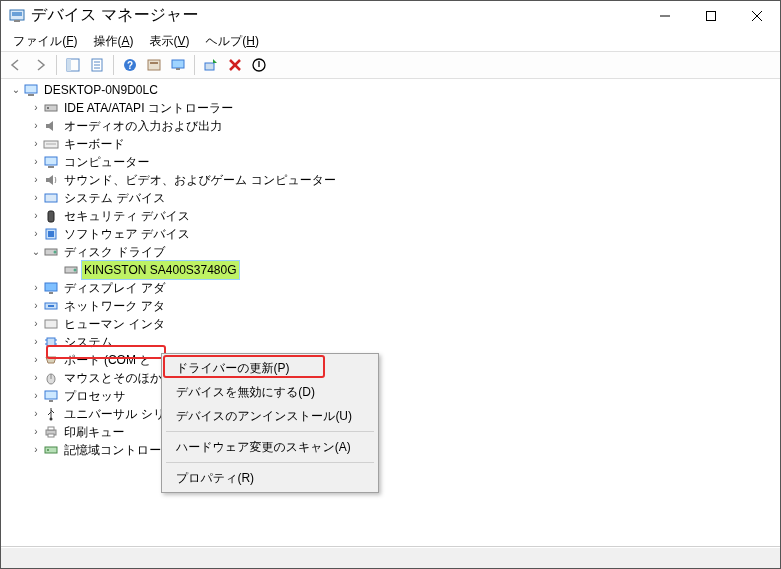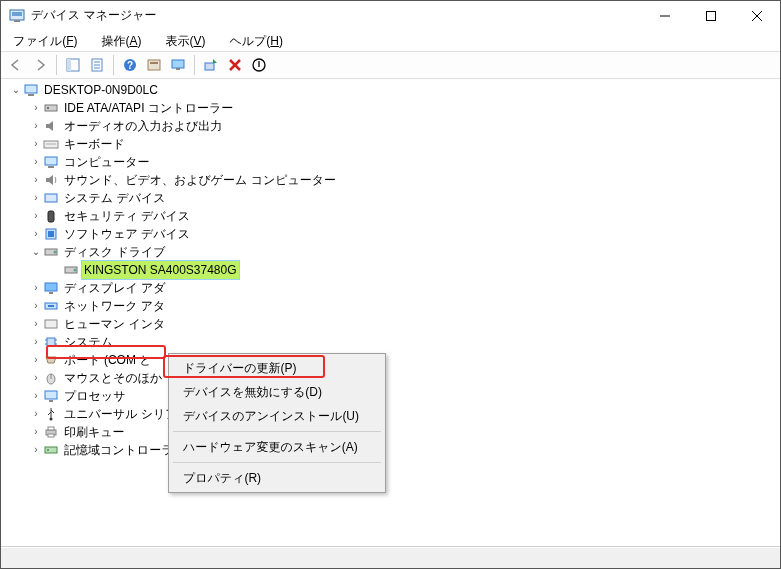--- a/index.html
+++ b/index.html
@@ -1,22 +1,22 @@
 <!DOCTYPE html>
 <html><head>
 <meta charset="utf-8">
 <style>
 * { box-sizing: border-box; margin: 0; padding: 0; }
 body { font-family: "Yu Gothic UI", "Meiryo", sans-serif; font-size: 12px; background: #fff; width: 781px; height: 569px; border: 1px solid #555; overflow: hidden; display: flex; flex-direction: column; }
 .titlebar { height: 30px; display: flex; align-items: center; padding: 0 0 0 8px; border-bottom: 1px solid #fff; }
 .titlebar .app-icon { width: 16px; height: 16px; margin-right: 6px; }
-.titlebar .title { flex: 1; font-size: 12px; }
+.titlebar .title { flex: 1; font-size: 16px; }
 .titlebar .win-controls { display: flex; height: 100%; }
 .titlebar .win-btn { width: 46px; display: flex; align-items: center; justify-content: center; }
-.menubar { height: 20px; display: flex; align-items: center; padding: 0 6px; gap: 12px; }
+.menubar { height: 20px; display: flex; align-items: center; padding: 0 6px; gap: 4px; }
 .menubar .menu-item { padding: 1px 6px; }
 .menubar .menu-item .accel { text-decoration: underline; }
 .toolbar { height: 28px; border-top: 1px solid #e0e0e0; border-bottom: 1px solid #e0e0e0; display: flex; align-items: center; padding: 0 4px; gap: 2px; background: #fdfdfd; }
 .toolbar .tb-btn { width: 22px; height: 22px; display: flex; align-items: center; justify-content: center; }
 .toolbar .sep { width: 1px; height: 20px; background: #d0d0d0; margin: 0 3px; }
 .content { flex: 1; display: flex; flex-direction: column; position: relative; }
 .tree-pane { flex: 1; overflow: auto; padding: 2px 0 0 6px; background: #fff; position: relative; }
 .tree-node { display: flex; align-items: center; height: 18px; line-height: 18px; padding-left: 2px; white-space: nowrap; }
 .tree-node .expander { width: 14px; text-align: center; font-size: 10px; color: #555; user-select: none; cursor: default; }
 .tree-node .node-icon { width: 16px; height: 16px; margin: 0 3px 0 0; display: inline-flex; align-items: center; justify-content: center; }
@@ -349,21 +349,21 @@
               <rect x="2" y="5" width="12" height="6" fill="#b8e0b8" stroke="#4a8a4a"></rect>
               <circle cx="5" cy="8" r="1" fill="#4a8a4a"></circle>
             </svg>
           </span>
           <span class="label">記憶域コントローラー</span>
         </div>
     </div>
 
     <div class="highlight-box hl1"></div>
 
-    <div class="context-menu" style="z-index:10;margin-left:7px;">
+    <div class="context-menu" style="z-index:10;">
       <div class="ctx-item">
           <span>ドライバーの更新(P)</span>
         </div>
       <div class="ctx-item">
           <span>デバイスを無効にする(D)</span>
         </div>
       <div class="ctx-item">
           <span>デバイスのアンインストール(U)</span>
         </div>
       <div class="ctx-sep"></div>

